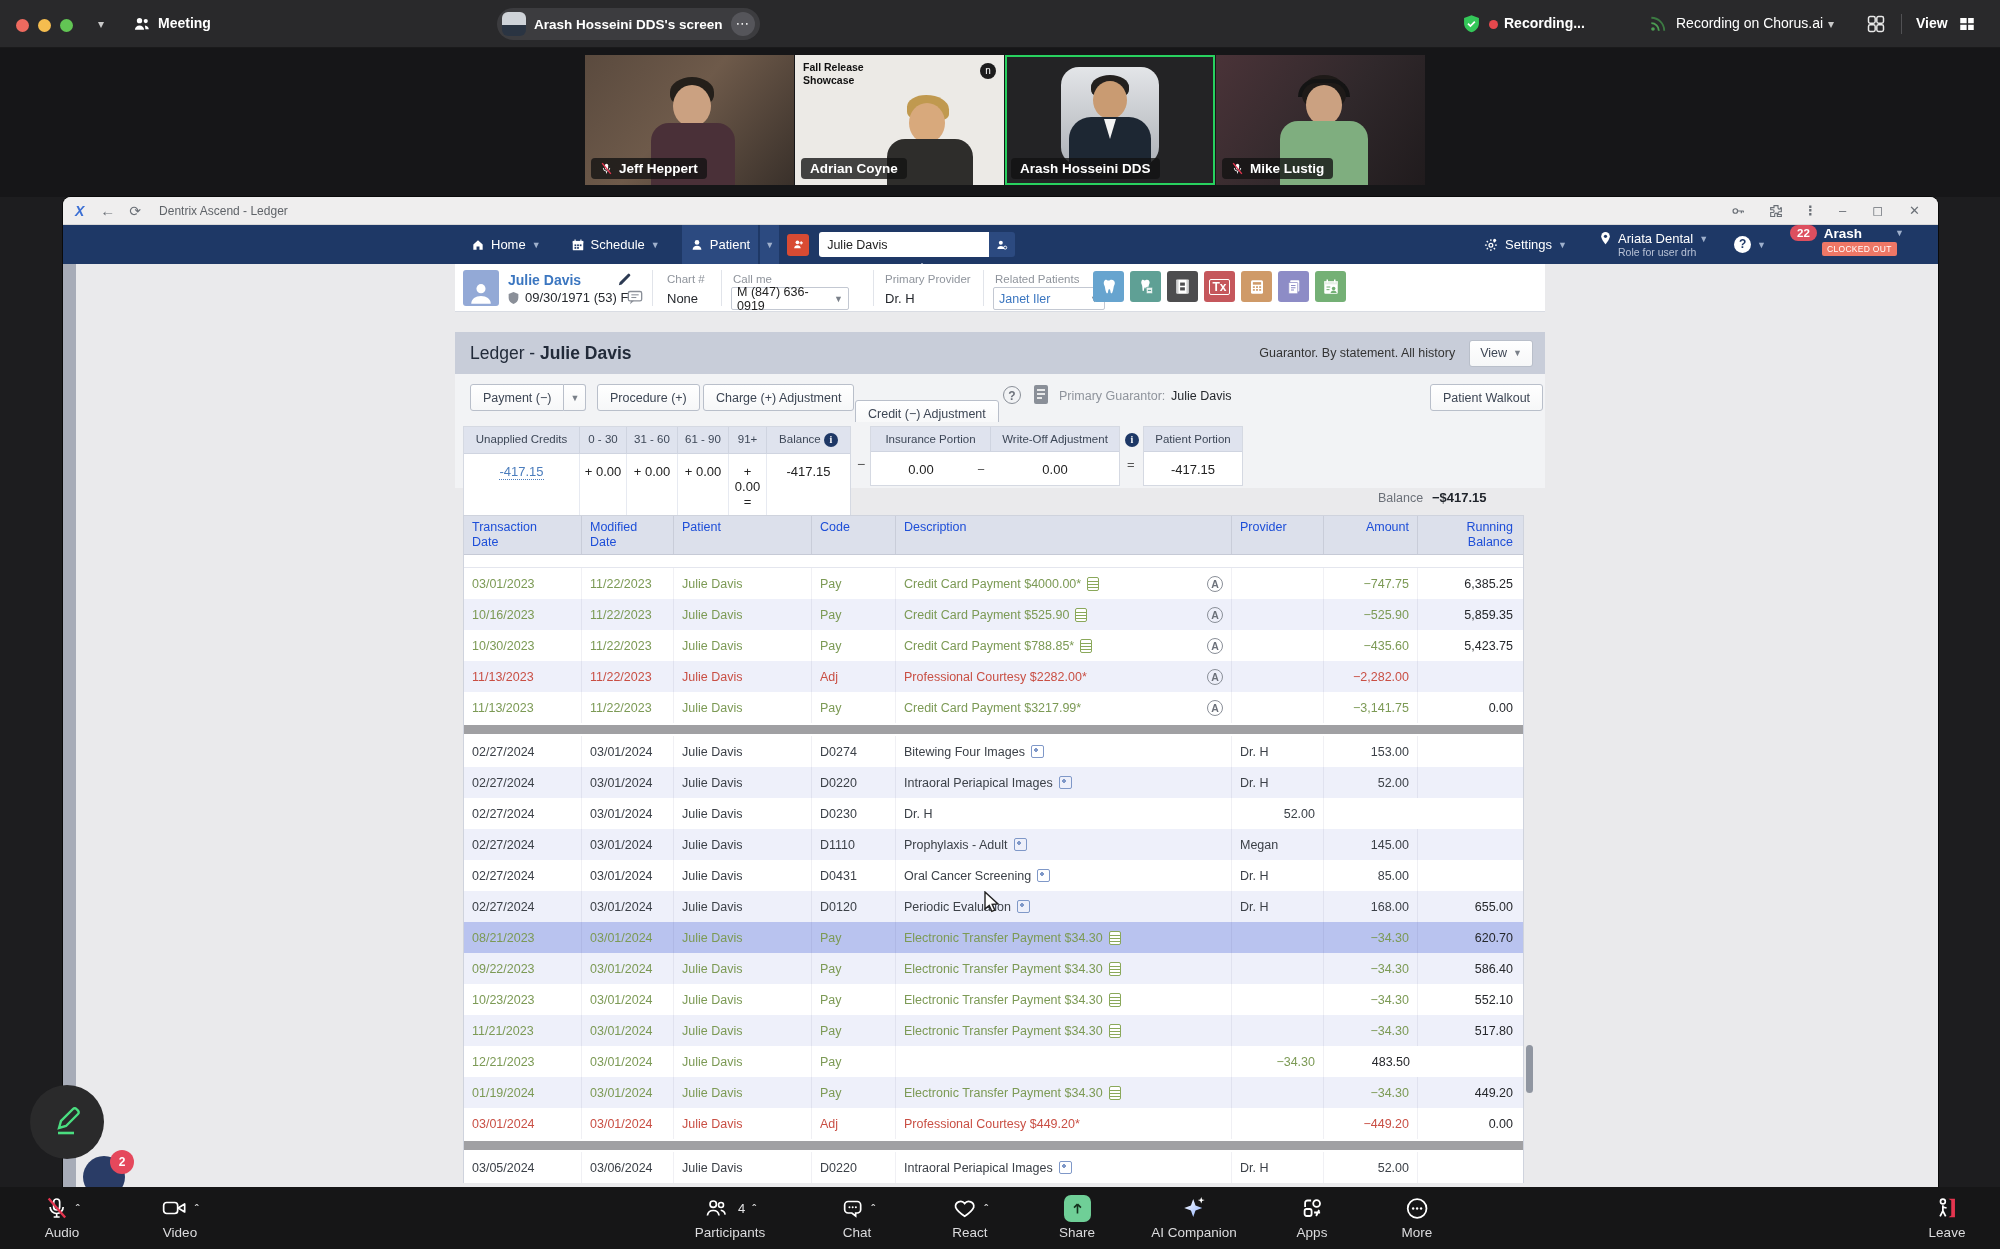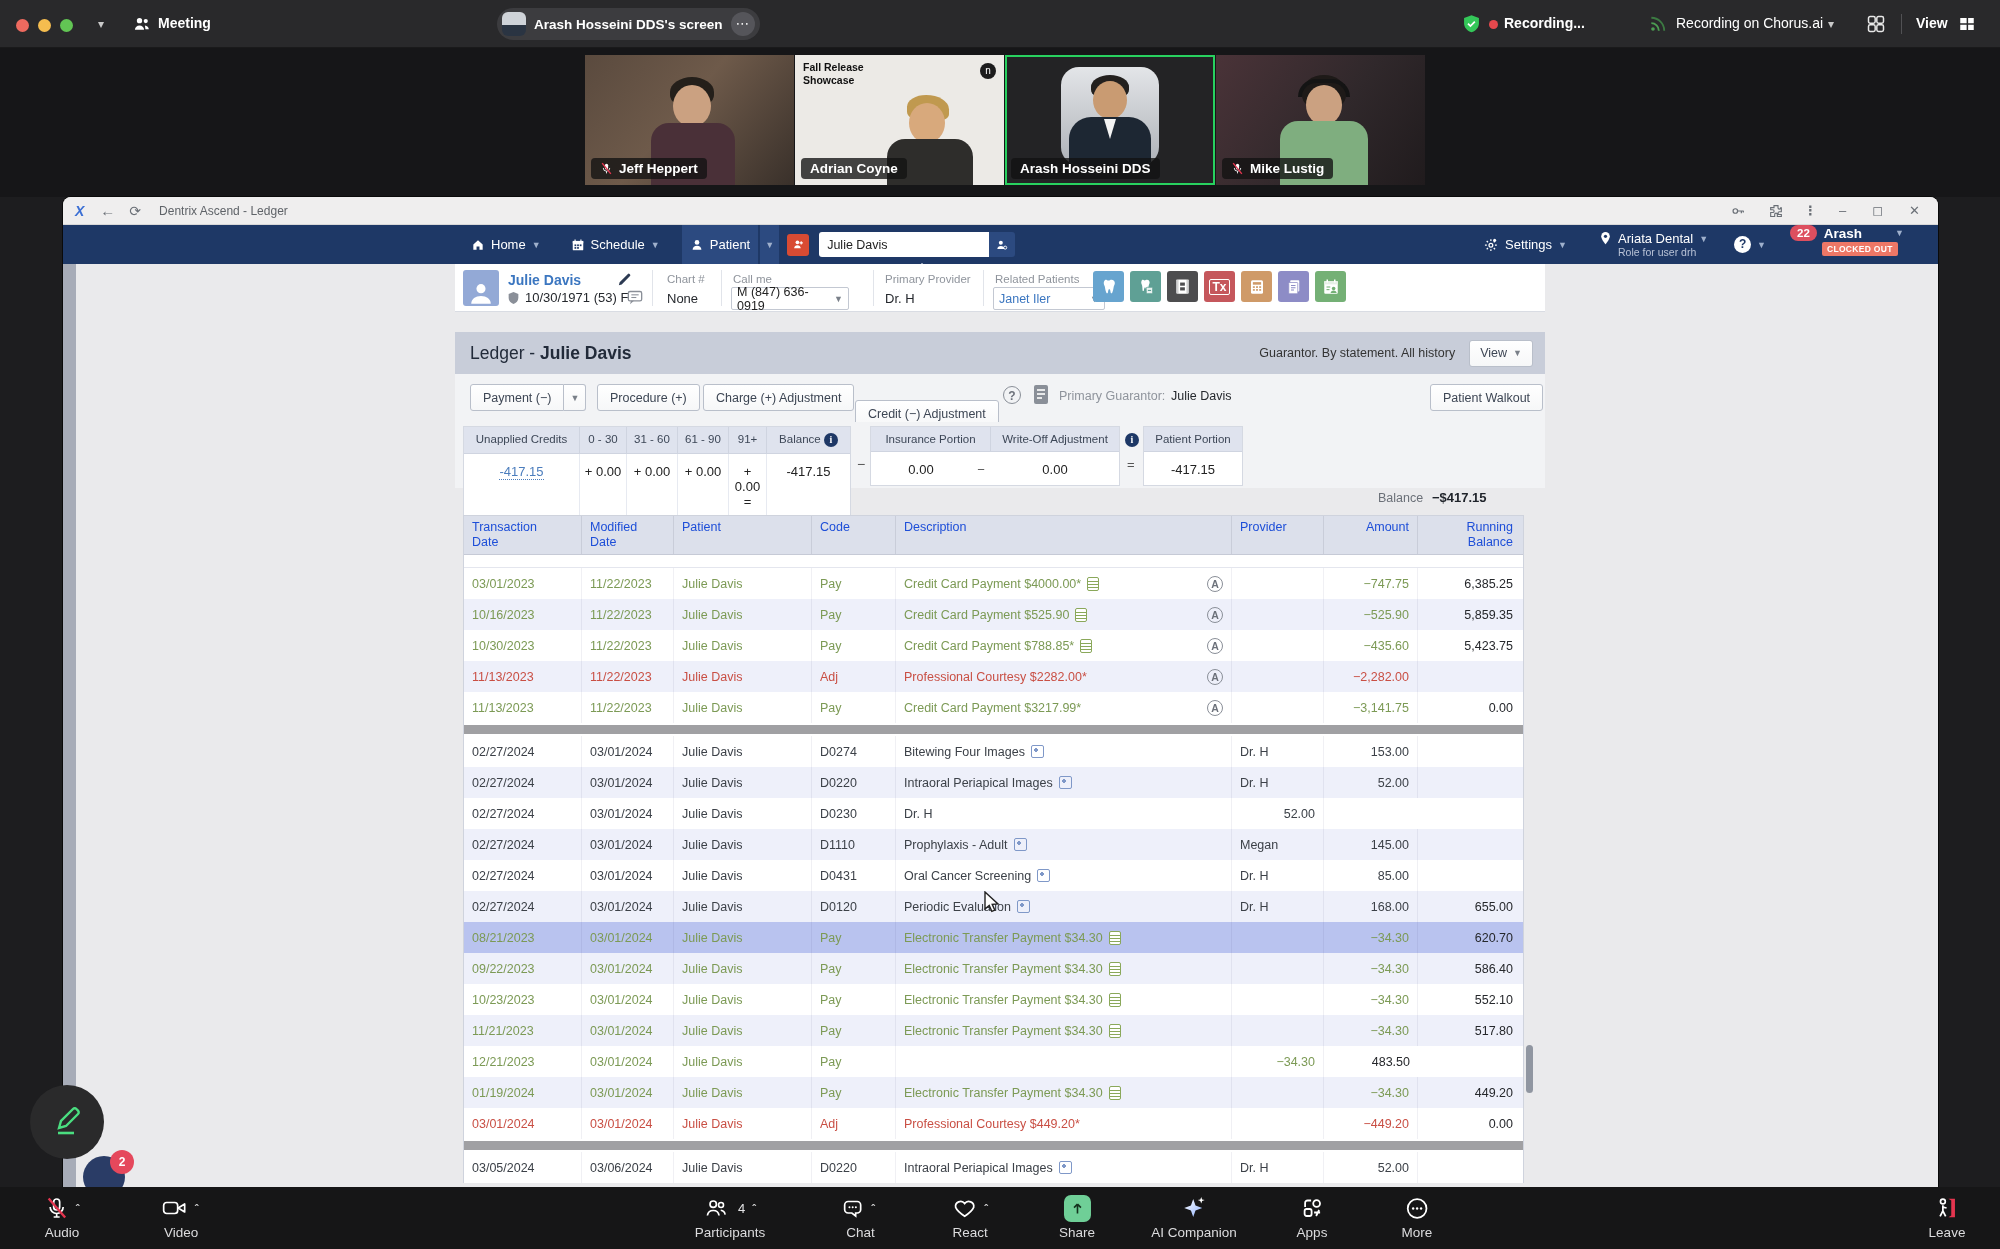--- a/index.html
+++ b/index.html
@@ -40,21 +40,21 @@
         border-bottom:1px solid #d8d8d8;display:flex;align-items:center;font-size:12px;color:#5f6368;}
   .chrome .ci{color:#6a6f76;font-size:13px;}
   .navbar{position:absolute;left:0;top:28px;width:100%;height:39px;background:#1e3866;display:flex;align-items:center;color:#fff;}
   .nav-item{display:flex;align-items:center;gap:6px;font-size:13px;color:#fff;height:39px;padding:0 8px;}
   .nav-caret{font-size:9px;color:#9fb0cc;}
   .nav-hl{background:#2c4a80;}
   .srch{width:170px;height:25px;background:#fff;border-radius:3px 0 0 3px;font-size:12.5px;color:#222;
         padding:0 8px;display:flex;align-items:center;}
   .srch-btn{width:26px;height:25px;background:#2c4a80;border-radius:0 3px 3px 0;display:flex;align-items:center;justify-content:center;}
   .badge22{background:#dd4f5f;color:#fff;border-radius:9px;font-size:11.5px;font-weight:bold;padding:2px 7px;}
-  .clocked{background:#ee7766;color:#fff;font-size:8.5px;font-weight:bold;padding:2px 5px;border-radius:2px;letter-spacing:.3px;}
+  .clocked{background:#ee7766;color:#fff;font-size:8.5px;font-weight:normal;padding:2px 5px;border-radius:2px;letter-spacing:.3px;}
   .leftstrip{position:absolute;left:0;top:67px;width:13px;height:985px;background:#a7acb8;}
 
   
   .pbar{left:455px;top:264px;width:1090px;height:48px;background:#fff;border-bottom:1px solid #d9dce3;}
   .plabel{font-size:11.5px;color:#8f949c;}
   .pval{font-size:13px;color:#25282d;}
   .pddl{height:23px;border:1px solid #c3c8d2;border-radius:2px;background:#fff;display:flex;align-items:center;
         justify-content:space-between;font-size:12.5px;padding:0 5px;}
   .caret-dn{font-size:9px;color:#7a8089;}
   .sqico{width:31px;height:31px;border-radius:3px;display:flex;align-items:center;justify-content:center;}
@@ -100,21 +100,21 @@
         background:linear-gradient(#fff 3px,#8aa85a 3px,#8aa85a 4px,#fff 4px,#fff 6px,#8aa85a 6px,#8aa85a 7px,#fff 7px,#fff 9px,#8aa85a 9px,#8aa85a 10px,#fff 10px);flex:none;}
   .ic-img{display:inline-block;width:13px;height:13px;border:1.3px solid #7f98c8;border-radius:2px;margin-left:6px;flex:none;
         background:radial-gradient(circle at 4px 4px,#7f98c8 1.8px,transparent 2px);}
   .a-badge{margin-left:auto;width:16px;height:16px;border:1.4px solid #8a8f98;border-radius:50%;color:#6d727b;
         font-size:10.5px;font-weight:bold;display:flex;align-items:center;justify-content:center;flex:none;}
   .scroll-thumb{left:1526px;top:1045px;width:7px;height:48px;background:#9096a1;border-radius:4px;}
 
   
   .btoolbar{left:0;top:1187px;width:2000px;height:62px;background:#161617;z-index:30;}
   .titem{position:absolute;transform:translateX(-50%);text-align:center;color:#e3e3e5;}
-  .titem .lbl{font-size:13.5px;margin-top:3px;color:#dcdcde;text-align:right;}
+  .titem .lbl{font-size:13.5px;margin-top:3px;color:#dcdcde;}
   .titem .icwrap{height:28px;display:flex;align-items:center;justify-content:center;gap:7px;}
   .tchev{color:#cfcfcf;font-size:11px;font-weight:bold;}
   .pcount{font-size:13px;color:#e3e3e5;margin-left:2px;}
   .sharebox{width:27px;height:27px;border-radius:7px;background:#6fcf97;display:flex;align-items:center;justify-content:center;}
 
   .annot-btn{left:30px;top:1085px;width:74px;height:74px;border-radius:50%;background:#2a2a2b;display:flex;
         align-items:center;justify-content:center;z-index:25;}
   .notif-bubble{left:83px;top:1156px;width:42px;height:42px;border-radius:50%;background:#2a3c66;z-index:20;}
   .notif-badge{left:110px;top:1150px;width:24px;height:24px;border-radius:50%;background:#e5485c;color:#fff;
         font-size:12px;font-weight:bold;text-align:center;line-height:24px;z-index:21;}
@@ -348,21 +348,21 @@
           <path d="M3 22c0-4.6 4-7.2 9-7.2s9 2.6 9 7.2z" fill="#fff"></path>
         </svg>
     </div>
     <span class="abs" style="left:53px;top:8px;color:#3b76c0;font-weight:bold;font-size:14px;">Julie Davis</span>
     <svg class="abs" style="left:162px;top:8px;" width="15" height="15" viewBox="0 0 24 24">
         <path d="M3 21l1.2-4.5L17.5 3.2a1.8 1.8 0 0 1 2.6 0l.7.7a1.8 1.8 0 0 1 0 2.6L7.5 19.8z" fill="#2c3a52"></path>
       </svg>
     <svg class="abs" style="left:52px;top:27px;" width="13" height="14" viewBox="0 0 24 26">
         <path d="M12 2l9 3.5v7c0 6-4 9.5-9 11.5-5-2-9-5.5-9-11.5v-7z" fill="#8a8f98"></path>
       </svg>
-    <span class="abs pval" style="left:70px;top:26px;">10/30/1971 (53) F</span>
+    <span class="abs pval" style="left:70px;top:26px;">09/30/1971 (53) F</span>
     <svg class="abs" style="left:172px;top:26px;" width="16" height="15" viewBox="0 0 24 22">
         <rect x="2" y="2" width="20" height="14" rx="2.5" fill="none" stroke="#8a8f98" stroke-width="2"></rect>
         <path d="M6 16l-1.5 5 6-5z" fill="#8a8f98"></path>
         <line x1="6.5" y1="7" x2="17.5" y2="7" stroke="#8a8f98" stroke-width="1.6"></line>
         <line x1="6.5" y1="11" x2="14" y2="11" stroke="#8a8f98" stroke-width="1.6"></line>
       </svg>
 
     <div class="abs" style="left:197px;top:6px;width:1px;height:36px;background:#e1e4ea;"></div>
     <span class="abs plabel" style="left:212px;top:9px;">Chart #</span>
     <span class="abs pval" style="left:212px;top:27px;">None</span>

